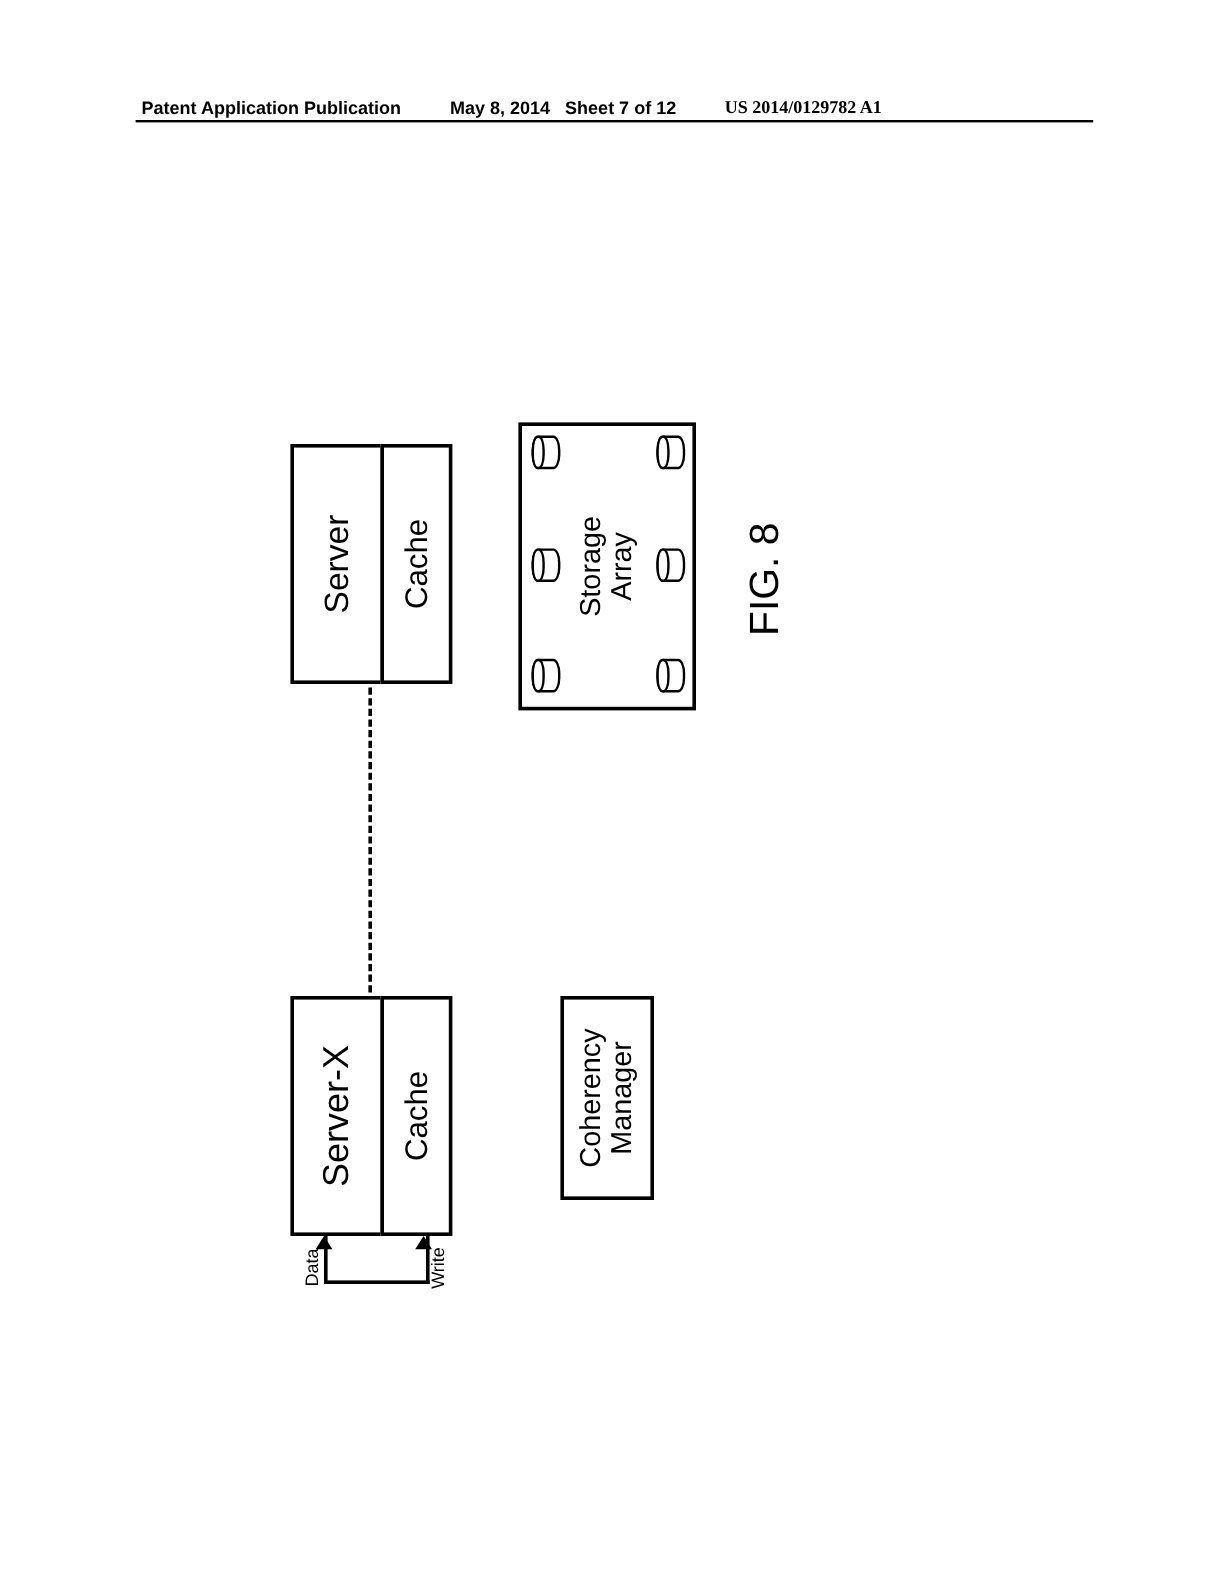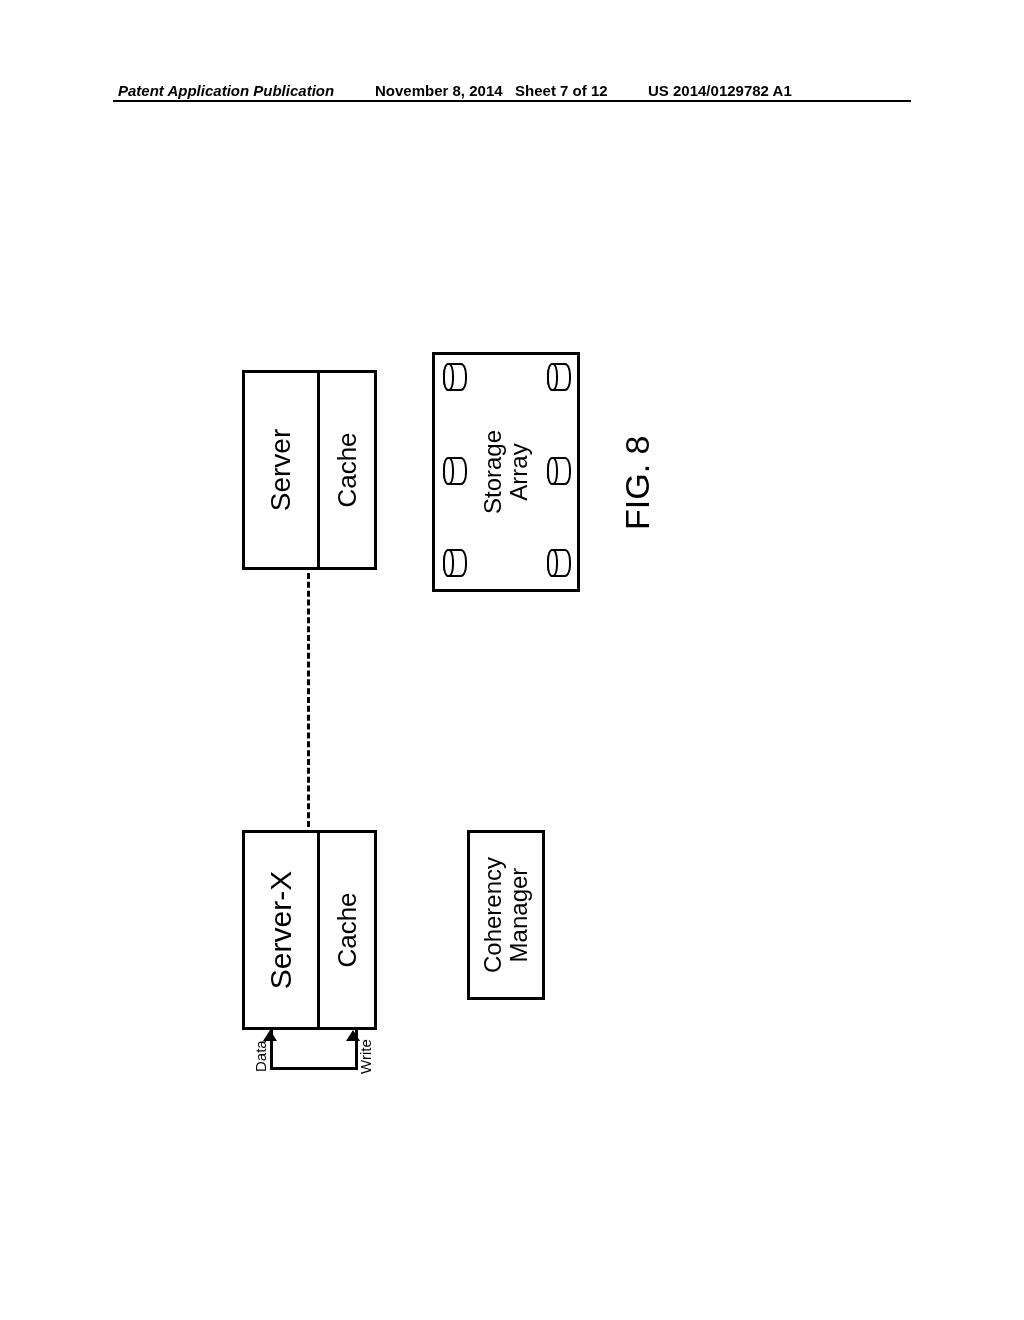--- a/index.html
+++ b/index.html
@@ -12,23 +12,23 @@
     position: relative;
   }
   .header {
     position: absolute;
     top: 82px;
     left: 0;
     width: 1024px;
     font-size: 15px;
     font-weight: bold;
   }
-  .header-left { position: absolute; left: 118px; font-style: italic; }
+  .header-left { position: absolute; left: 118px; }
   .header-mid  { position: absolute; left: 375px; }
-  .header-right{ position: absolute; left: 648px; }
+  .header-right{ position: absolute; left: 604px; font-family: Liberation Serif, serif; }
   .header-rule {
     position: absolute;
     top: 100px;
     left: 113px;
     width: 798px;
     border-top: 2px solid #000;
   }
 
   
   .fig-wrap {
@@ -136,21 +136,21 @@
     left: 660px; top: 476px;
     font-size: 34px;
   }
 
 </style>
 </head>
 <body>
 
 <div class="header">
   <span class="header-left">Patent Application Publication</span>
-  <span class="header-mid"><span>November 8, 2014</span>&nbsp;&nbsp;&nbsp;<span>Sheet 7 of 12</span></span>
+  <span class="header-mid"><span>May 8, 2014</span>&nbsp;&nbsp;&nbsp;<span>Sheet 7 of 12</span></span>
   <span class="header-right">US 2014/0129782 A1</span>
 </div>
 <div class="header-rule"></div>
 
 <div class="fig-wrap">
   <div class="fig">
 
     <div class="box server-x">
       <span>Server-X</span>
     </div>

